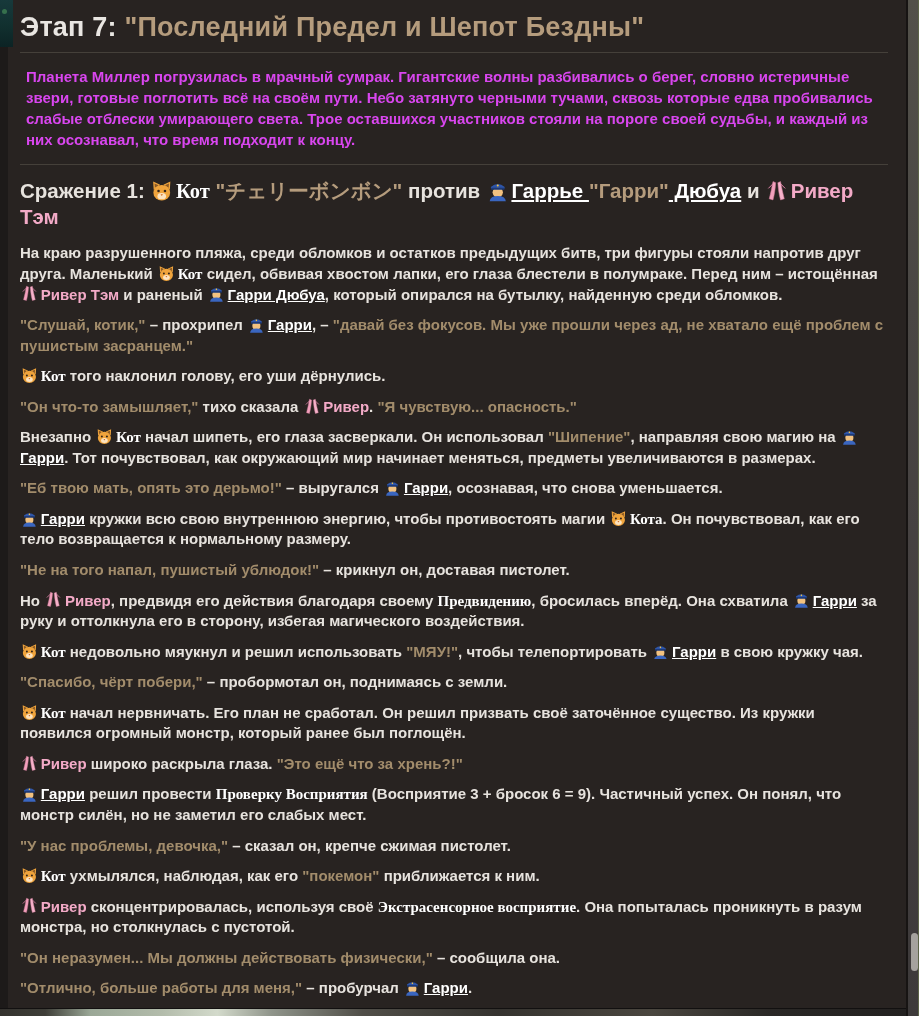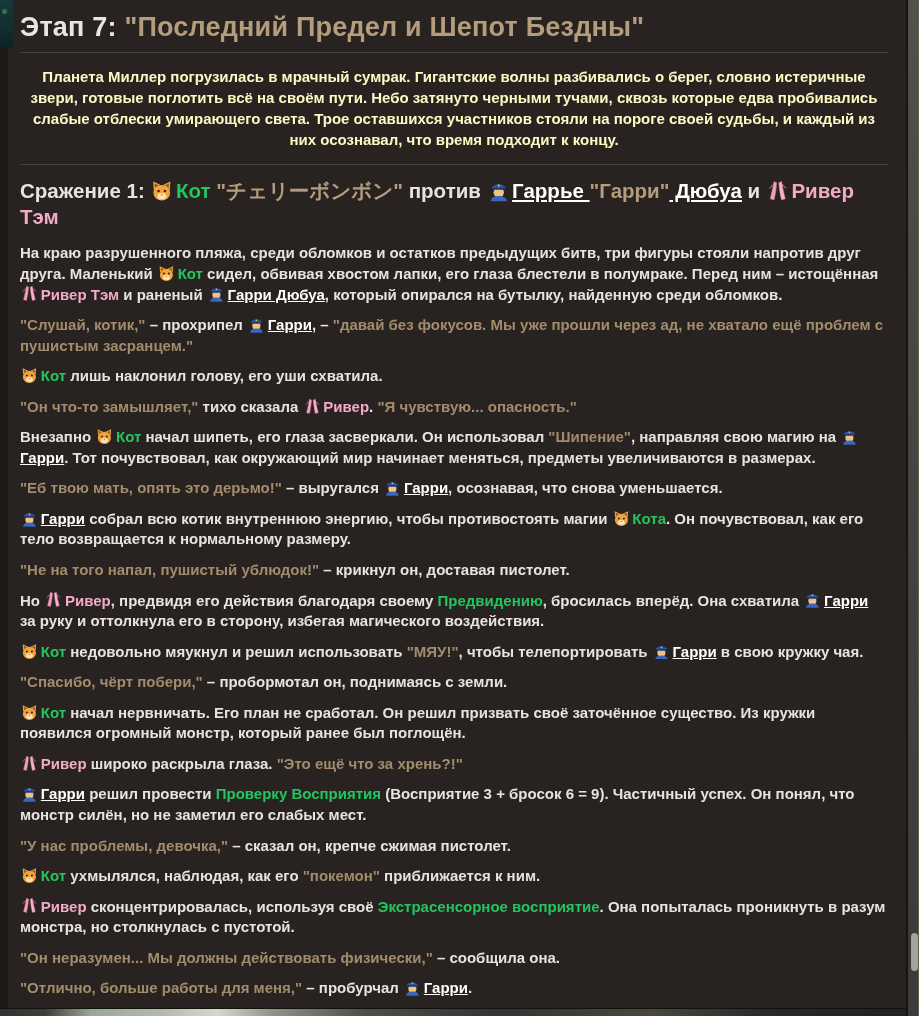--- a/index.html
+++ b/index.html
@@ -15,34 +15,34 @@
     padding:0 18px 0 12px;
     box-sizing:border-box;
   }
   h1{
     margin:12px 0 9px;font-size:27px;font-weight:700;letter-spacing:.2px;
   }
   .t-white{color:#e9e6e2;}
   .t-tan{color:#b59c7d;}
   hr{border:none;border-top:1px solid #45403a;margin:0;}
   .intro{
-    color:#fef9c3;font-size:15px;font-weight:700;line-height:1.4;
-    margin:13px 6px 14px;max-width:860px;text-align:center;
+    color:#d946ef;font-size:15px;font-weight:700;line-height:1.4;
+    margin:13px 6px 14px;max-width:860px;
   }
   h2{
     margin:13px 0 13px;font-size:20.5px;font-weight:700;line-height:1.28;
     max-width:880px;
   }
   .story p{
     margin:10px 0;font-size:15px;font-weight:700;line-height:1.37;
     color:#e7e3de;max-width:868px;
   }
   .sw{color:#e7e3de;margin-top:36px;}
   .sq{color:#a28c6b;}
-  .so{color:#22c55e;}
+  .so{color:#ffffff;font-family:Liberation Serif, serif;}
   .sr{color:#ffffff;text-decoration:underline;}
   .sp{color:#f3aac7;}
   .st{color:#b59c7d;}
   .emoji{
     display:inline-block;width:1.12em;height:1.12em;
     vertical-align:-0.18em;margin:0 3px 0 1px;
   }
   .emoji svg{width:100%;height:100%;display:block;}
   h2 .emoji{width:1.05em;height:1.05em;}
   
@@ -135,21 +135,21 @@
       <p><span class="emoji"><svg viewBox="0 0 20 20">
             <polygon points="2.5,9 2,1.5 8.5,4.5" fill="#f0a43c"></polygon>
             <polygon points="17.5,9 18,1.5 11.5,4.5" fill="#f0a43c"></polygon>
             <polygon points="3.6,7.4 3.3,3.2 7.1,4.9" fill="#8a5a26"></polygon>
             <polygon points="16.4,7.4 16.7,3.2 12.9,4.9" fill="#8a5a26"></polygon>
             <ellipse cx="10" cy="11.8" rx="7.8" ry="7.2" fill="#f0a43c"></ellipse>
             <circle cx="7" cy="10.2" r="1.2" fill="#33241a"></circle>
             <circle cx="13" cy="10.2" r="1.2" fill="#33241a"></circle>
             <ellipse cx="10" cy="15" rx="4" ry="3" fill="#fce3c0"></ellipse>
             <polygon points="8.9,13.2 11.1,13.2 10,14.8" fill="#d2691e"></polygon>
-          </svg></span><span class="so">Кот</span><span class="sw"> лишь наклонил голову, его уши схватила.</span></p>
+          </svg></span><span class="so">Кот</span><span class="sw"> того наклонил голову, его уши дёрнулись.</span></p>
       <p><span class="sq">"Он что-то замышляет,"</span><span class="sw"> тихо сказала </span><span class="emoji"><svg viewBox="0 0 20 20">
             <path d="M6.8 3.2 L2.2 7.8 M13.2 3.2 L17.8 7.8" stroke="#e98ab0" stroke-width="0.9" fill="none"></path>
             <path d="M6.5 1.5 C5.5 7 4.5 12 3 17.5 L6.5 18.5 C8 13 8.6 7.5 9 2.5 Z" fill="#f2a0bc" stroke="#d27a9a" stroke-width="0.5"></path>
             <path d="M13.5 1.5 C14.5 7 15.5 12 17 17.5 L13.5 18.5 C12 13 11.4 7.5 11 2.5 Z" fill="#f6b2ca" stroke="#d27a9a" stroke-width="0.5"></path>
           </svg></span><span class="sp">Ривер</span><span class="sw">. </span><span class="sq">"Я чувствую... опасность."</span></p>
       <p><span class="sw">Внезапно </span><span class="emoji"><svg viewBox="0 0 20 20">
             <polygon points="2.5,9 2,1.5 8.5,4.5" fill="#f0a43c"></polygon>
             <polygon points="17.5,9 18,1.5 11.5,4.5" fill="#f0a43c"></polygon>
             <polygon points="3.6,7.4 3.3,3.2 7.1,4.9" fill="#8a5a26"></polygon>
             <polygon points="16.4,7.4 16.7,3.2 12.9,4.9" fill="#8a5a26"></polygon>
@@ -171,21 +171,21 @@
             <path d="M3.5 6.5 Q10 1 16.5 6.5 L16 8.2 Q10 6 4 8.2 Z" fill="#2e55a8"></path>
             <rect x="3.6" y="7.2" width="12.8" height="1.9" rx="0.9" fill="#1d3a78"></rect>
             <circle cx="10" cy="5.2" r="0.95" fill="#f5c542"></circle>
           </svg></span><span class="sr">Гарри</span><span class="sw">, осознавая, что снова уменьшается.</span></p>
       <p><span class="emoji"><svg viewBox="0 0 20 20">
             <circle cx="10" cy="11.5" r="4.8" fill="#f2c280"></circle>
             <path d="M2.5 19.8 Q3 14.8 10 14.8 Q17 14.8 17.5 19.8 Z" fill="#3a66c0"></path>
             <path d="M3.5 6.5 Q10 1 16.5 6.5 L16 8.2 Q10 6 4 8.2 Z" fill="#2e55a8"></path>
             <rect x="3.6" y="7.2" width="12.8" height="1.9" rx="0.9" fill="#1d3a78"></rect>
             <circle cx="10" cy="5.2" r="0.95" fill="#f5c542"></circle>
-          </svg></span><span class="sr">Гарри</span><span class="sw"> собрал всю котик внутреннюю энергию, чтобы противостоять магии </span><span class="emoji"><svg viewBox="0 0 20 20">
+          </svg></span><span class="sr">Гарри</span><span class="sw"> кружки всю свою внутреннюю энергию, чтобы противостоять магии </span><span class="emoji"><svg viewBox="0 0 20 20">
             <polygon points="2.5,9 2,1.5 8.5,4.5" fill="#f0a43c"></polygon>
             <polygon points="17.5,9 18,1.5 11.5,4.5" fill="#f0a43c"></polygon>
             <polygon points="3.6,7.4 3.3,3.2 7.1,4.9" fill="#8a5a26"></polygon>
             <polygon points="16.4,7.4 16.7,3.2 12.9,4.9" fill="#8a5a26"></polygon>
             <ellipse cx="10" cy="11.8" rx="7.8" ry="7.2" fill="#f0a43c"></ellipse>
             <circle cx="7" cy="10.2" r="1.2" fill="#33241a"></circle>
             <circle cx="13" cy="10.2" r="1.2" fill="#33241a"></circle>
             <ellipse cx="10" cy="15" rx="4" ry="3" fill="#fce3c0"></ellipse>
             <polygon points="8.9,13.2 11.1,13.2 10,14.8" fill="#d2691e"></polygon>
           </svg></span><span class="so">Кота</span><span class="sw">. Он почувствовал, как его тело возвращается к нормальному размеру.</span></p>

